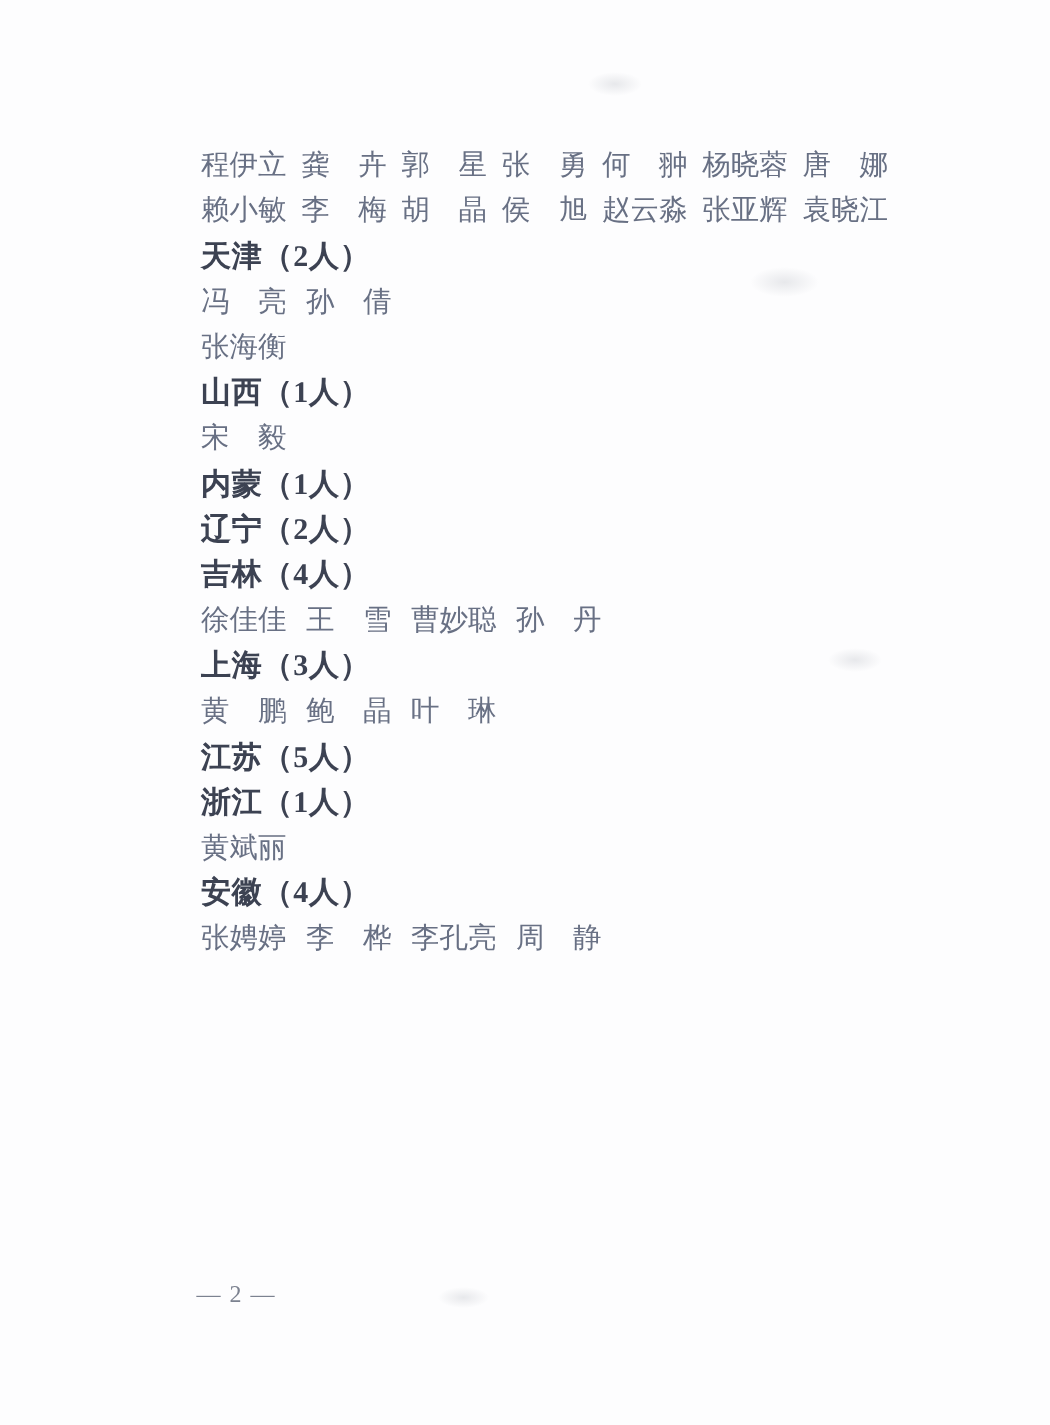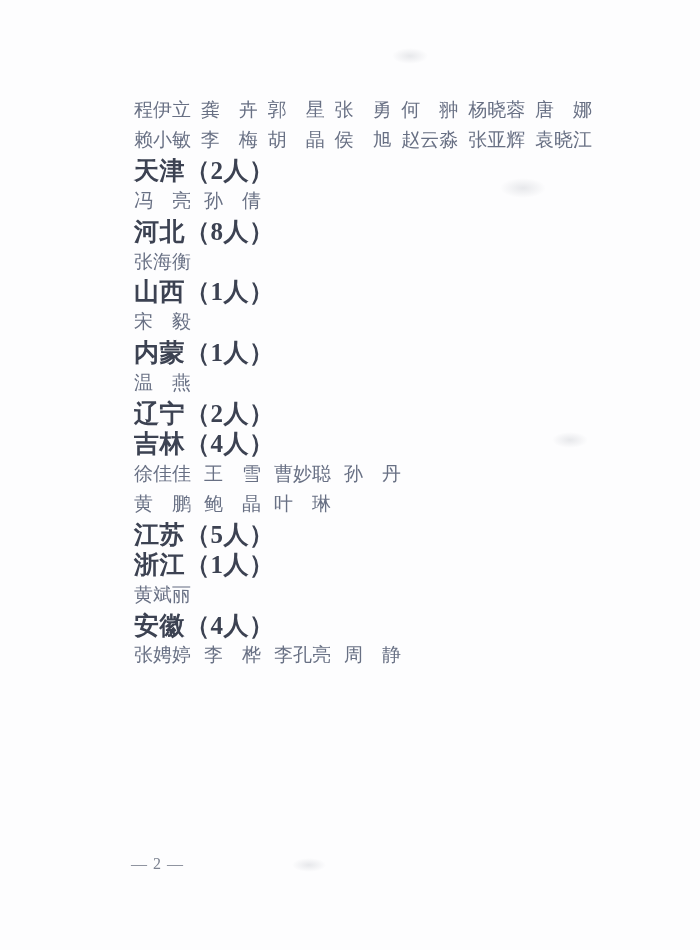--- a/index.html
+++ b/index.html
@@ -6,21 +6,21 @@
   body {
     width:700px; height:950px; position:relative; overflow:hidden;
     background:#fdfdfe;
     font-family:"Liberation Serif","DejaVu Serif",serif;
   }
   .page { position:absolute; inset:0; background:#fdfdfe; }
   .content { position:absolute; left:134px; top:95px; width:458px; }
   .line { height:30.3px; display:flex; align-items:center; }
   .name-line { gap:13px; color:#687084; font-size:19px; }
   .name-line.justify { justify-content:space-between; gap:0; }
-  .header-line { color:#3c4252; font-size:25px; font-weight:bold; letter-spacing:0.5px; }
+  .header-line { color:#3c4252; font-size:20px; font-weight:bold; letter-spacing:0.5px; }
   .name { white-space:pre; }
   .footer {
     position:absolute; left:131px; top:855px;
     color:#7c московsk82;
     color:#7c8290; font-size:16px; letter-spacing:1px; white-space:pre;
   }
   .smudge {
     position:absolute; border-radius:50%;
     background:radial-gradient(closest-side, rgba(190,193,200,0.35), rgba(190,193,200,0));
   }
@@ -55,40 +55,37 @@
         <span class="name">侯　旭</span>
         <span class="name">赵云淼</span>
         <span class="name">张亚辉</span>
         <span class="name">袁晓江</span>
       </div>
       <div class="line header-line">天津（2人）</div>
       <div class="line name-line">
         <span class="name">冯　亮</span>
         <span class="name">孙　倩</span>
       </div>
-      <div class="line header-line">河北（8人）</div>
       <div class="line name-line">
         <span class="name">张海衡</span>
       </div>
       <div class="line header-line">山西（1人）</div>
       <div class="line name-line">
         <span class="name">宋　毅</span>
       </div>
       <div class="line header-line">内蒙（1人）</div>
-      <div class="line name-line">
-        <span class="name">温　燕</span>
-      </div>
       <div class="line header-line">辽宁（2人）</div>
       <div class="line header-line">吉林（4人）</div>
       <div class="line name-line">
         <span class="name">徐佳佳</span>
         <span class="name">王　雪</span>
         <span class="name">曹妙聪</span>
         <span class="name">孙　丹</span>
       </div>
+      <div class="line header-line">上海（3人）</div>
       <div class="line name-line">
         <span class="name">黄　鹏</span>
         <span class="name">鲍　晶</span>
         <span class="name">叶　琳</span>
       </div>
       <div class="line header-line">江苏（5人）</div>
       <div class="line header-line">浙江（1人）</div>
       <div class="line name-line">
         <span class="name">黄斌丽</span>
       </div>

